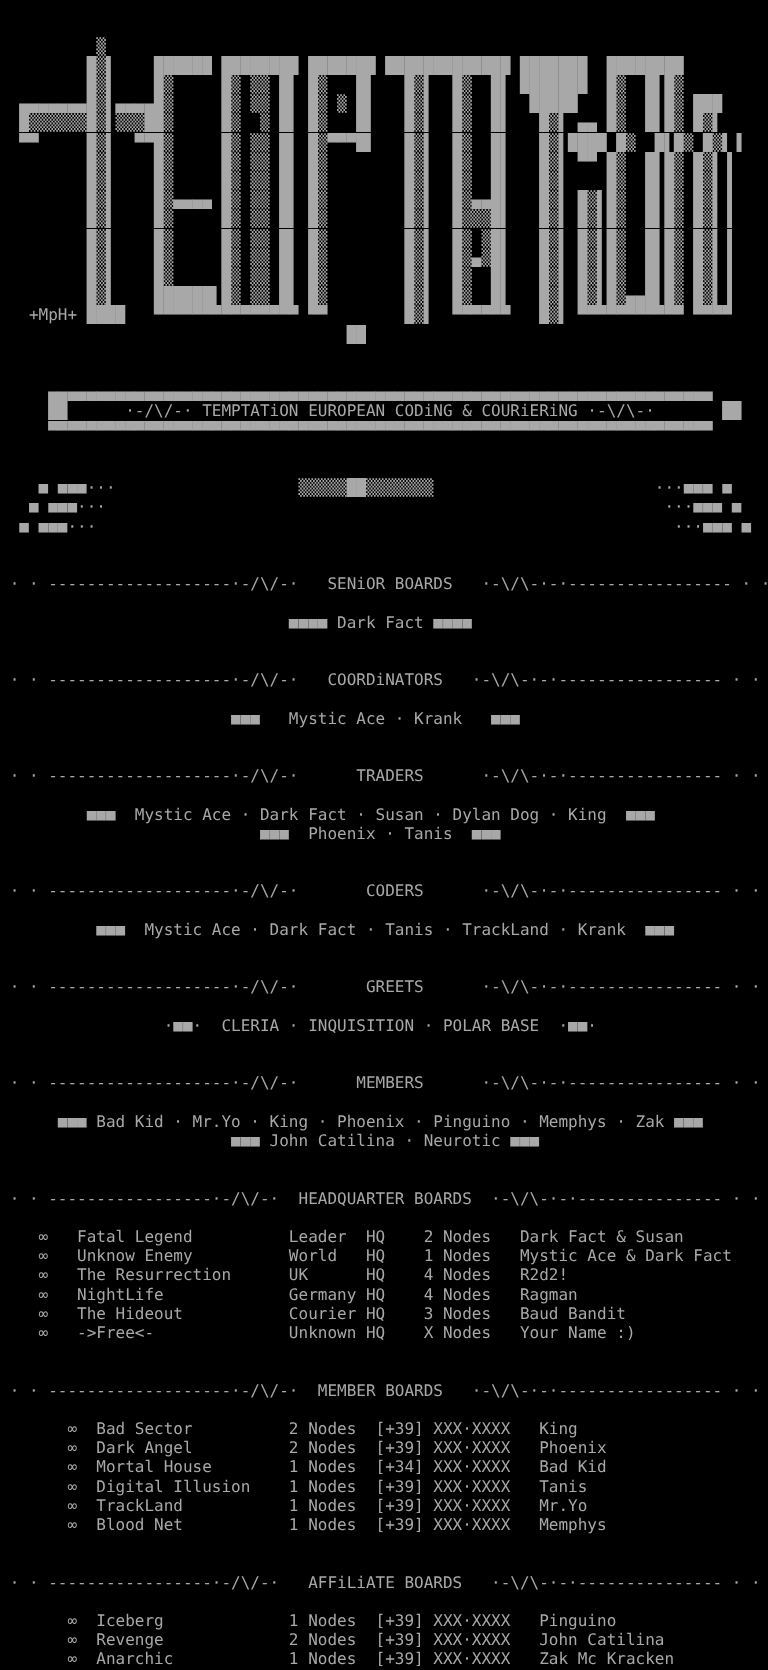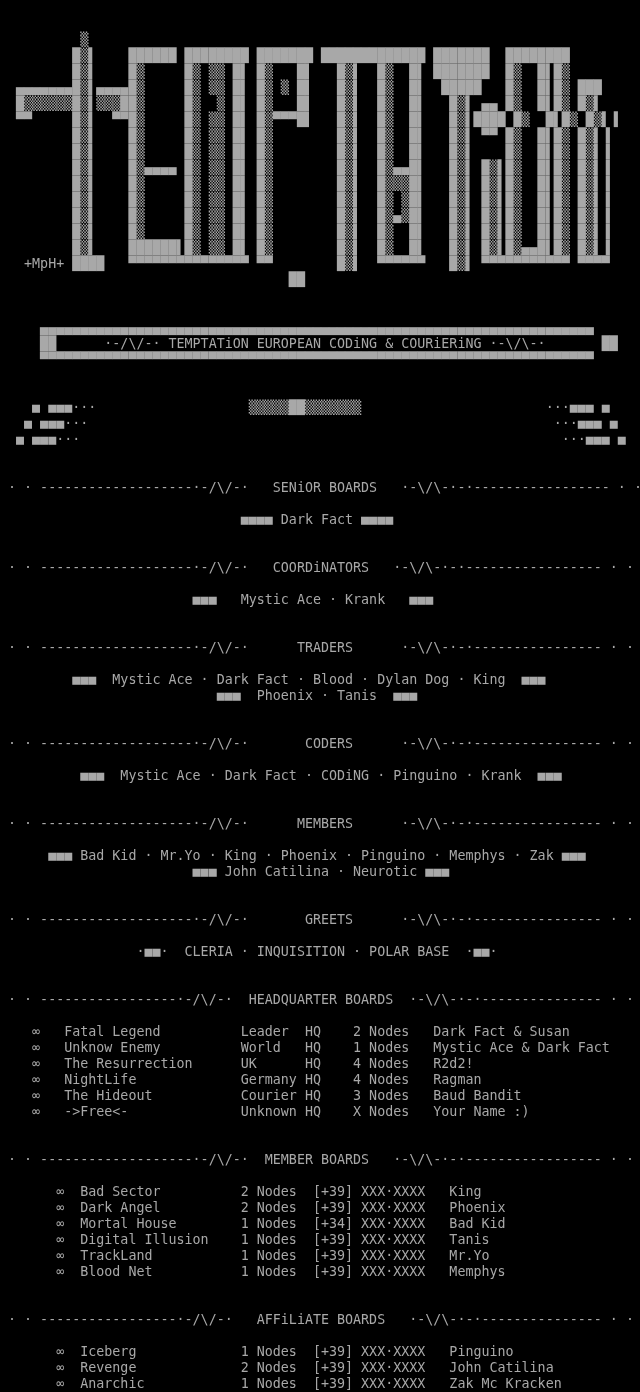--- a/index.html
+++ b/index.html
@@ -42,35 +42,35 @@
   <pre> · · -------------------·-/\/-·   SENiOR BOARDS   ·-\/\-·-·----------------- · · 
 
                               ■■■■ Dark Fact ■■■■
 </pre>
   <pre> · · -------------------·-/\/-·   COORDiNATORS   ·-\/\-·-·----------------- · · 
 
                         ■■■   Mystic Ace · Krank   ■■■
 </pre>
   <pre> · · -------------------·-/\/-·      TRADERS      ·-\/\-·-·---------------- · · 
 
-         ■■■  Mystic Ace · Dark Fact · Blood · Dylan Dog · King  ■■■
+         ■■■  Mystic Ace · Dark Fact · Susan · Dylan Dog · King  ■■■
                            ■■■  Phoenix · Tanis  ■■■
 </pre>
   <pre> · · -------------------·-/\/-·       CODERS      ·-\/\-·-·---------------- · · 
 
-          ■■■  Mystic Ace · Dark Fact · CODiNG · Pinguino · Krank  ■■■
+          ■■■  Mystic Ace · Dark Fact · Tanis · TrackLand · Krank  ■■■
+</pre>
+  <pre> · · -------------------·-/\/-·       GREETS      ·-\/\-·-·---------------- · · 
+
+                 ·■■·  CLERIA · INQUISITION · POLAR BASE  ·■■·
 </pre>
   <pre> · · -------------------·-/\/-·      MEMBERS      ·-\/\-·-·---------------- · · 
 
       ■■■ Bad Kid · Mr.Yo · King · Phoenix · Pinguino · Memphys · Zak ■■■
                         ■■■ John Catilina · Neurotic ■■■
-</pre>
-  <pre> · · -------------------·-/\/-·       GREETS      ·-\/\-·-·---------------- · · 
-
-                 ·■■·  CLERIA · INQUISITION · POLAR BASE  ·■■·
 </pre>
   <pre> · · -----------------·-/\/-·  HEADQUARTER BOARDS  ·-\/\-·-·--------------- · · 
 
     ∞   Fatal Legend          Leader  HQ    2 Nodes   Dark Fact &amp; Susan
     ∞   Unknow Enemy          World   HQ    1 Nodes   Mystic Ace &amp; Dark Fact
     ∞   The Resurrection      UK      HQ    4 Nodes   R2d2!
     ∞   NightLife             Germany HQ    4 Nodes   Ragman
     ∞   The Hideout           Courier HQ    3 Nodes   Baud Bandit
     ∞   -&gt;Free&lt;-              Unknown HQ    X Nodes   Your Name :)
 </pre>

